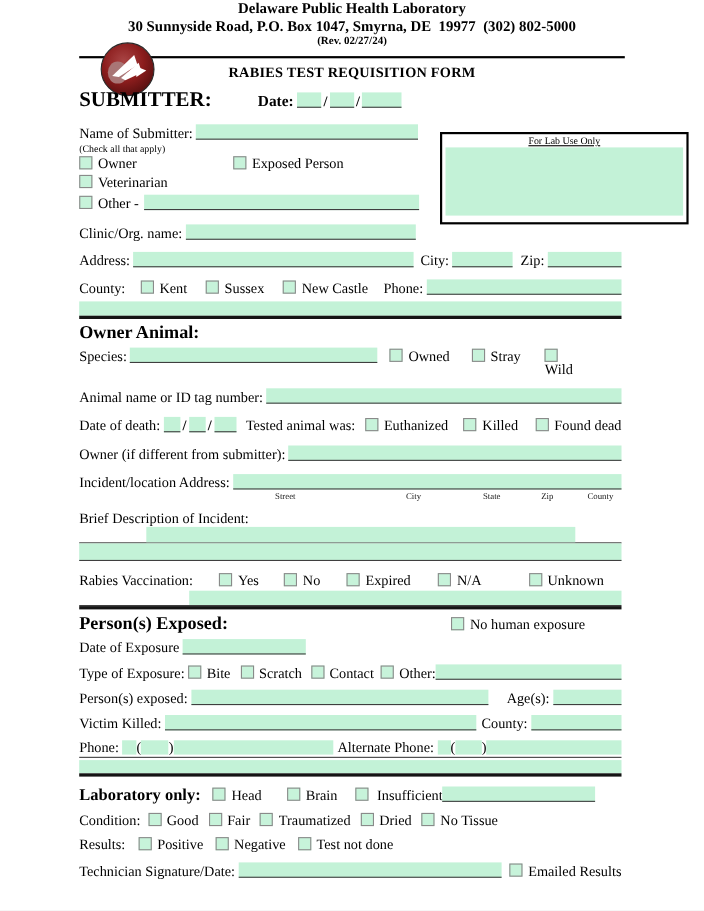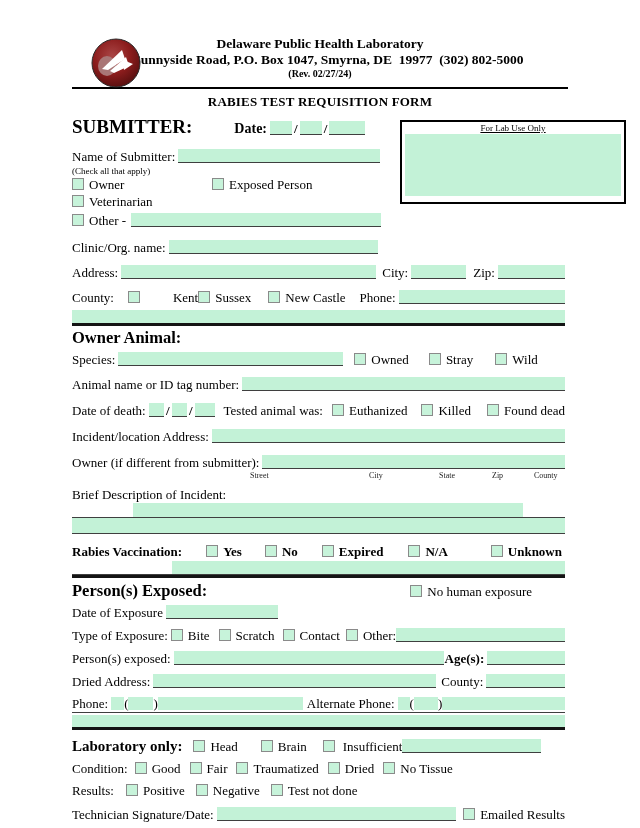--- a/index.html
+++ b/index.html
@@ -1,18 +1,18 @@
 <!DOCTYPE html>
 <html><head>
 <meta charset="utf-8">
 <style>
   html,body{margin:0;padding:0;background:#e8e8e8;}
   .page{position:relative;width:640px;height:828px;background:#ffffff;margin:0 auto;
         font-family:"Liberation Serif","DejaVu Serif",serif;color:#000;overflow:hidden;}
-  .hdr{padding-top:36px;text-align:center;line-height:1.15;}
+  .hdr{text-align:center;line-height:1.15;}
   .hdr .l1,.hdr .l2{font-weight:bold;font-size:13.5px;}
   .hdr .l3{font-weight:bold;font-size:10px;margin-top:1px;}
   .pre{white-space:pre;}
   .logo{position:absolute;left:90px;top:37px;width:52px;height:52px;}
   .topline{margin:7px 72px 0 72px;border-top:2px solid #000;}
   .ftitle{text-align:center;font-weight:bold;font-size:13px;margin-top:5px;letter-spacing:.2px;}
   .content{margin:0 75px 0 72px;position:relative;}
   .row{display:flex;align-items:baseline;white-space:nowrap;font-size:13px;}
   .lbl{margin-right:3px;}
   .b{font-weight:bold;}
@@ -119,21 +119,21 @@
       <span class="lbl">Address:</span>
       <span class="f" style="width:255px;"></span>
       <span class="lbl" style="margin-left:6px;">City:</span>
       <span class="f" style="width:55px;"></span>
       <span class="lbl" style="margin-left:7px;">Zip:</span>
       <span class="f grow"></span>
     </div>
 
     <div class="row" style="margin-top:7px;">
       <span class="lbl" style="margin-right:14px;">County:</span>
-      <span class="ci" style="gap:28px;">
+      <span class="ci" style="margin-right:17px;">
         <span class="cb"></span>
         <span>Kent</span>
       </span>
       <span class="ci" style="margin-right:17px;">
         <span class="cb"></span>
         <span>Sussex</span>
       </span>
       <span class="ci" style="margin-right:14px;">
         <span class="cb"></span>
         <span>New Castle</span>
@@ -151,21 +151,21 @@
       <span class="lbl">Species:</span>
       <span class="f" style="width:225px;"></span>
       <span class="ci" style="margin-left:11px;">
         <span class="cb"></span>
         <span>Owned</span>
       </span>
       <span class="ci" style="margin-left:20px;">
         <span class="cb"></span>
         <span>Stray</span>
       </span>
-      <span class="ci" style="margin-left:22px;">
+      <span class="ci" style="margin-left:22px;flex-direction:column;">
         <span class="cb"></span>
         <span>Wild</span>
       </span>
     </div>
 
     <div class="row" style="margin-top:7px;">
       <span class="lbl">Animal name or ID tag number:</span>
       <span class="f grow"></span>
     </div>
 
@@ -185,43 +185,43 @@
         <span class="cb"></span>
         <span>Killed</span>
       </span>
       <span class="ci" style="margin-left:16px;">
         <span class="cb"></span>
         <span>Found dead</span>
       </span>
     </div>
 
     <div class="row" style="margin-top:8px;">
+      <span class="lbl">Owner (if different from submitter):</span>
+      <span class="f grow"></span>
+    </div>
+
+    <div class="row" style="margin-top:8px;">
       <span class="lbl">Incident/location Address:</span>
-      <span class="f grow"></span>
-    </div>
-
-    <div class="row" style="margin-top:8px;">
-      <span class="lbl">Owner (if different from submitter):</span>
       <span class="f grow"></span>
     </div>
     <div class="subrow">
       <span class="sub" style="left:178px;">Street</span>
       <span class="sub" style="left:297px;">City</span>
       <span class="sub" style="left:367px;">State</span>
       <span class="sub" style="left:420px;">Zip</span>
       <span class="sub" style="left:462px;">County</span>
     </div>
 
     <div class="row" style="margin-top:6px;">Brief Description of Incident:</div>
     <div style="border-bottom:1px solid #3f3f3f;">
       <div class="bar" style="height:14px;margin-left:61px;width:390px;"></div>
     </div>
     <div class="bar" style="height:15px;border-bottom:1px solid #3f3f3f;"></div>
 
-    <div class="row" style="margin-top:10px;font-weight:bold;">
+    <div class="row" style="margin-top:10px;">
       <span class="lbl" style="margin-right:24px;">Rabies Vaccination:</span>
       <span class="ci" style="margin-right:23px;">
         <span class="cb"></span>
         <span>Yes</span>
       </span>
       <span class="ci" style="margin-right:24px;">
         <span class="cb"></span>
         <span>No</span>
       </span>
       <span class="ci" style="margin-right:25px;">
@@ -272,26 +272,26 @@
       <span class="ci">
         <span class="cb"></span>
         <span>Other:</span>
       </span>
       <span class="f grow"></span>
     </div>
 
     <div class="row" style="margin-top:5px;">
       <span class="lbl">Person(s) exposed:</span>
       <span class="f" style="width:270px;"></span>
-      <span class="lbl" style="margin-left:1px;font-weight:bold;">Age(s):</span>
+      <span class="lbl" style="margin-left:17px;">Age(s):</span>
       <span class="f grow"></span>
     </div>
 
     <div class="row" style="margin-top:5px;">
-      <span class="lbl">Dried Address:</span>
+      <span class="lbl">Victim Killed:</span>
       <span class="f" style="width:283px;"></span>
       <span class="lbl" style="margin-left:5px;">County:</span>
       <span class="f grow"></span>
     </div>
 
     <div class="row" style="margin-top:5px;border-bottom:1px solid #3f3f3f;">
       <span class="lbl">Phone:</span>
       <span class="f fnl" style="width:13px;"></span>
       <span>(</span>
       <span class="f fnl" style="width:25px;"></span>

